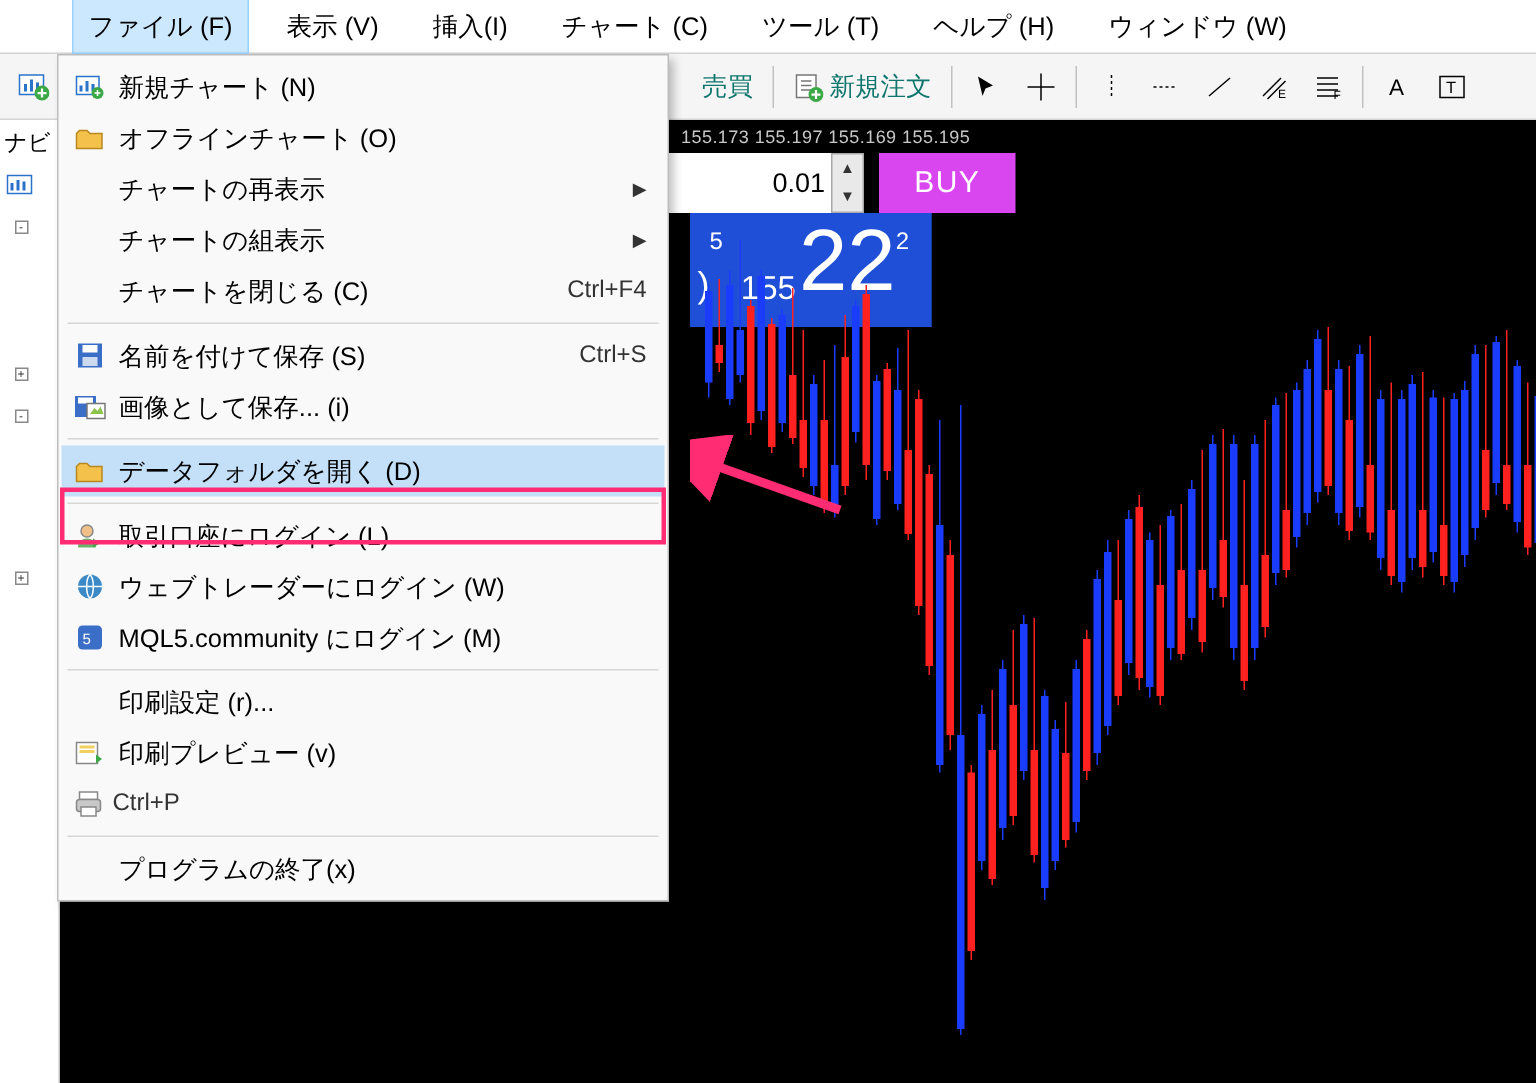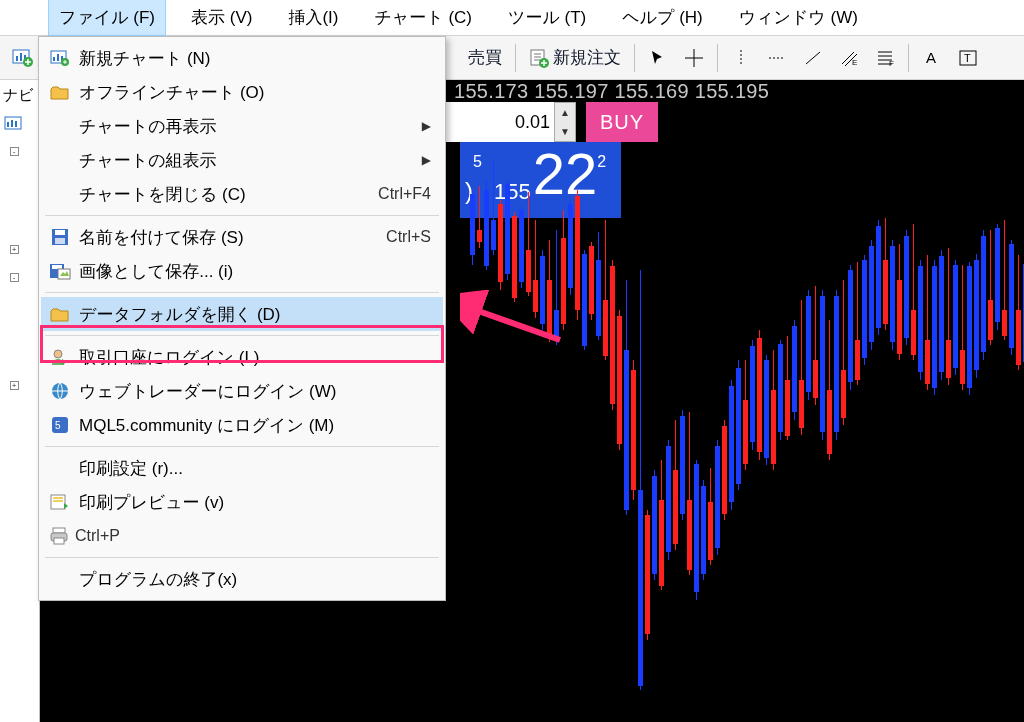--- a/index.html
+++ b/index.html
@@ -71,21 +71,21 @@
       height: 28px;
       background: #c0c0c0;
       margin: 0 3px;
     }
     .tb-text {
       display: flex;
       align-items: center;
       gap: 4px;
       padding: 4px 6px;
       font-size: 17px;
-      color: #0f172a;
+      color: #0f766e;
       cursor: pointer;
     }
     
     .sidebar {
       position: absolute;
       top: 80px;
       left: 0;
       width: 40px;
       height: 642px;
       background: #fff;
@@ -121,21 +121,21 @@
       position: absolute;
       top: 80px;
       left: 40px;
       right: 0;
       bottom: 0;
       background: #000;
     }
     .chart-top {
       height: 22px;
       color: #c7c7c7;
-      font-size: 20px;
+      font-size: 12px;
       padding-left: 414px;
       display: flex;
       align-items: center;
       letter-spacing: 0.3px;
     }
     
     .trade-panel {
       position: absolute;
       top: 22px;
       left: 404px;
@@ -164,23 +164,23 @@
     .vol-arrows div {
       flex:1;
       display:flex;
       align-items:center;
       justify-content:center;
       font-size:10px;
       color:#333;
     }
     .buy-btn {
       margin-left: 10px;
-      width: 72px;
+      width: 91px;
       height: 40px;
-      background: #ec4899;
+      background: #d946ef;
       color: #fff;
       display: flex;
       align-items: center;
       justify-content: center;
       font-size: 20px;
       letter-spacing: 1px;
     }
     .price-tile {
       position: absolute;
       top: 62px;

